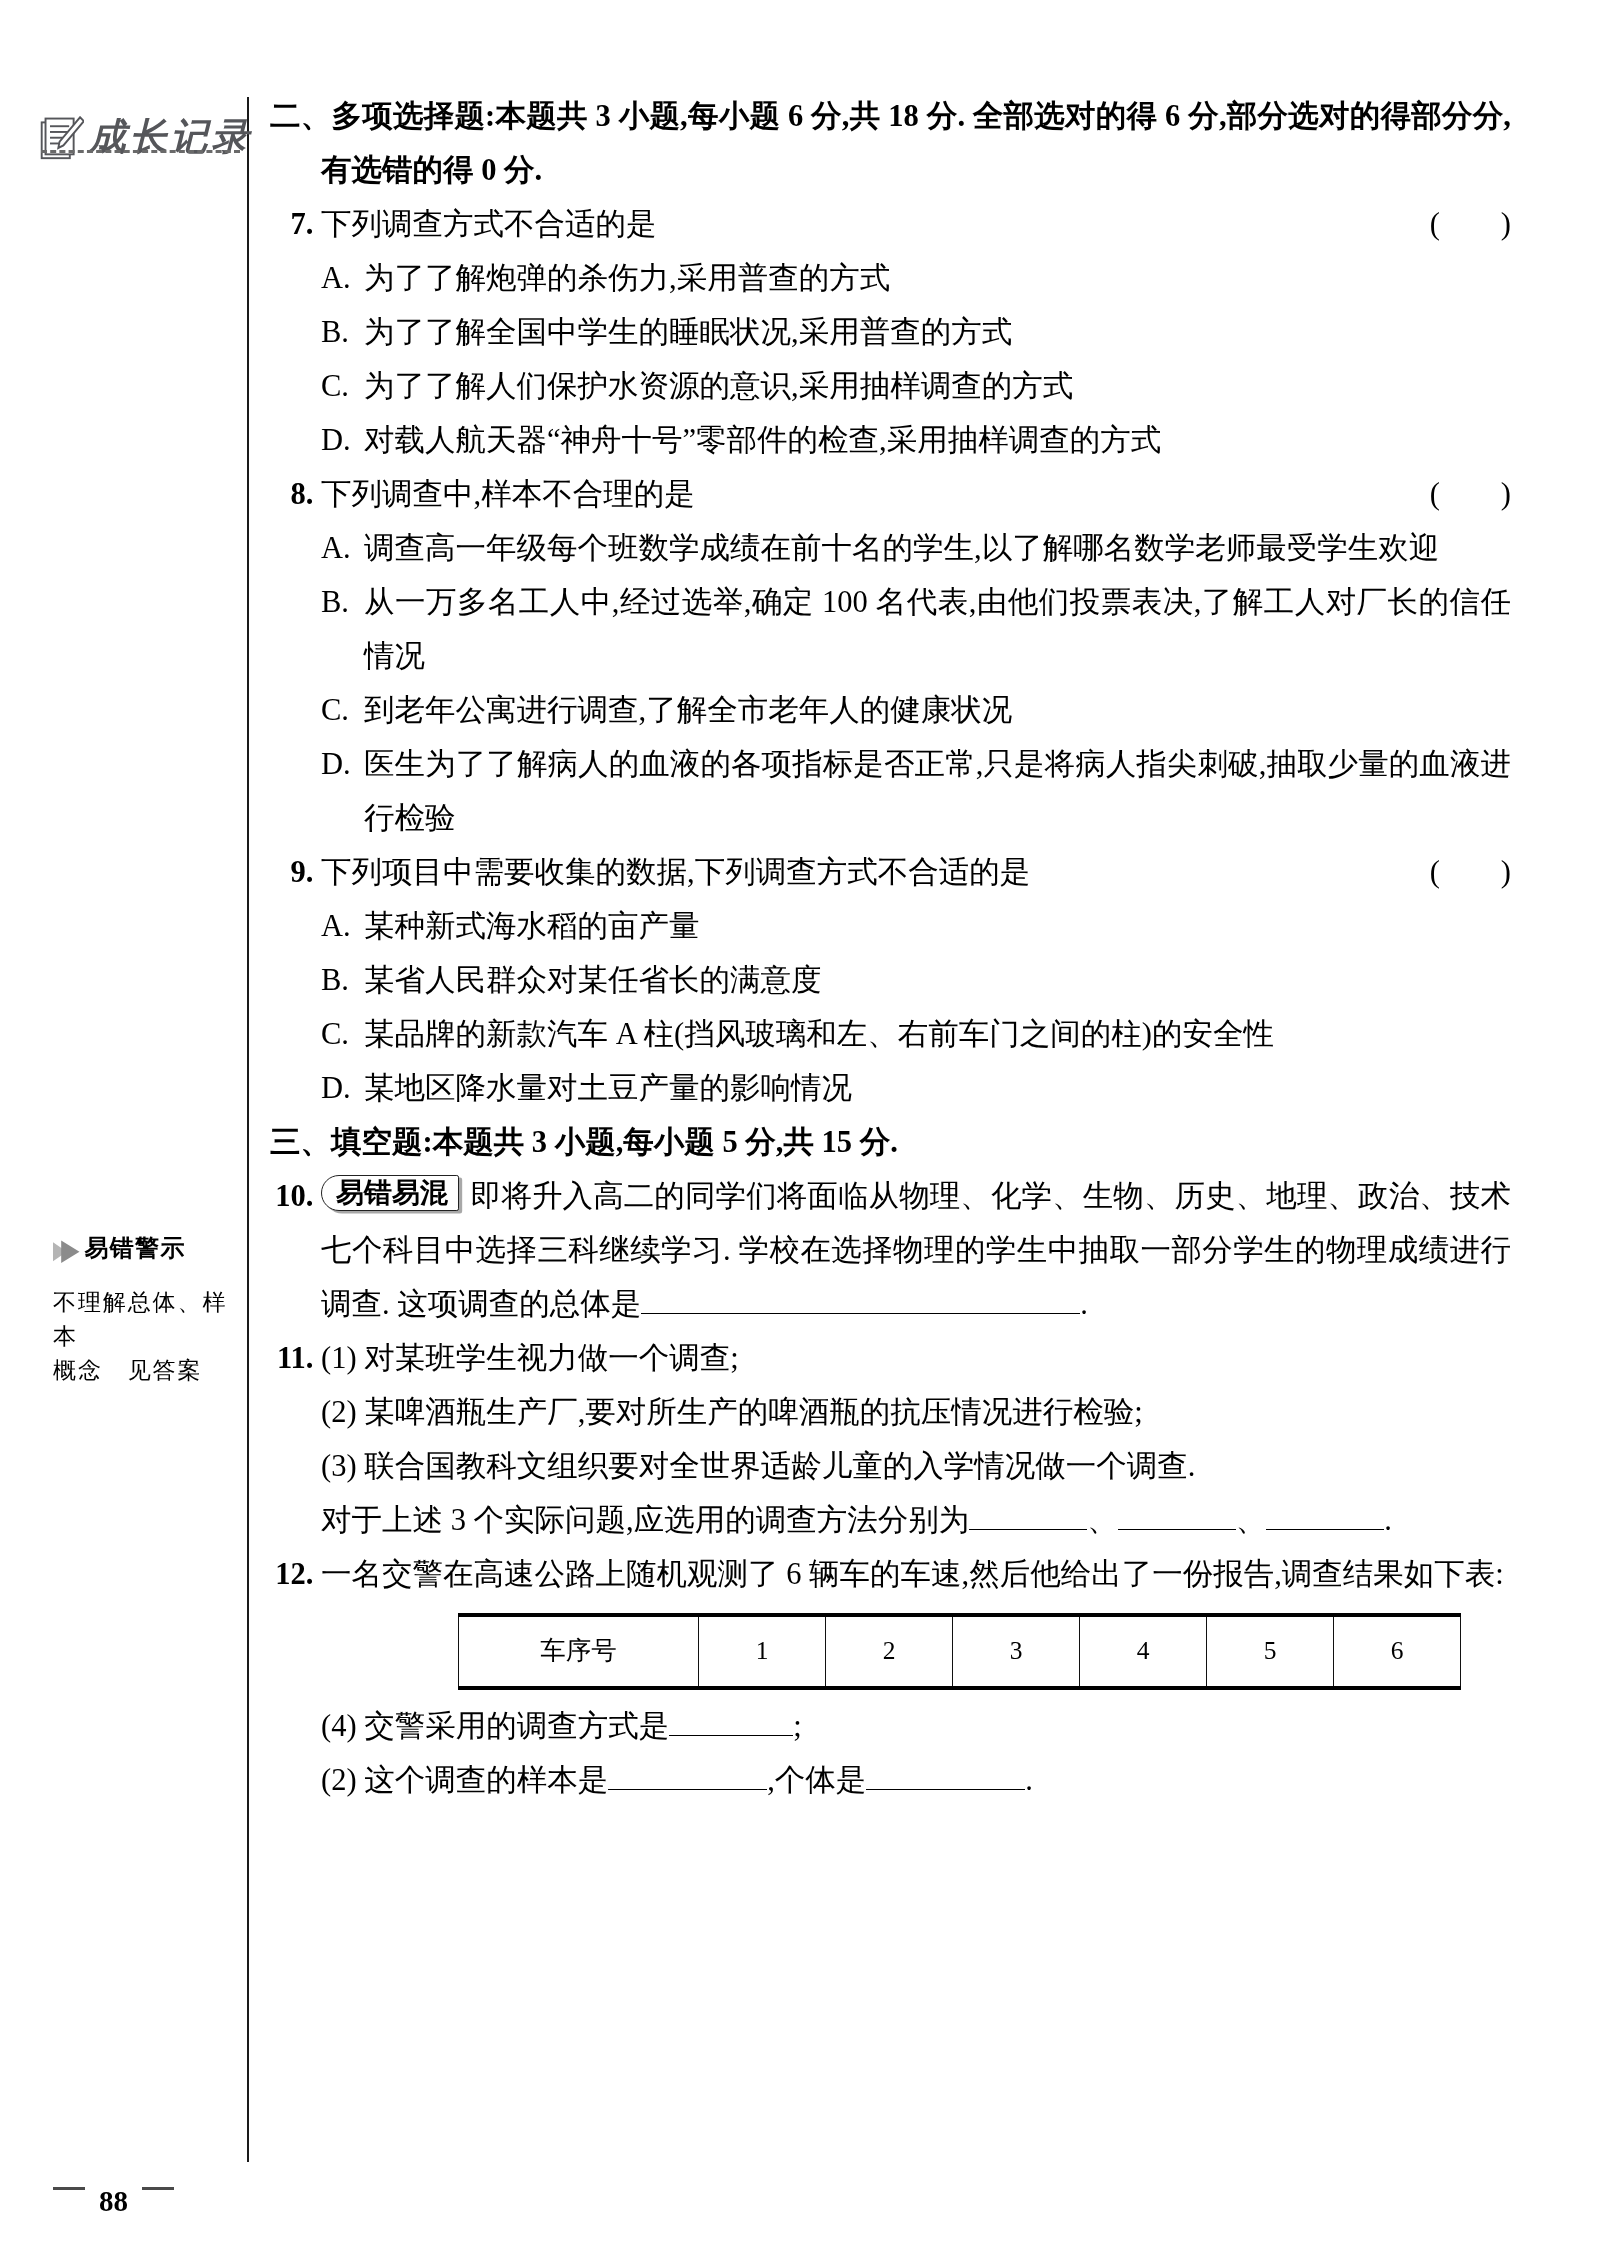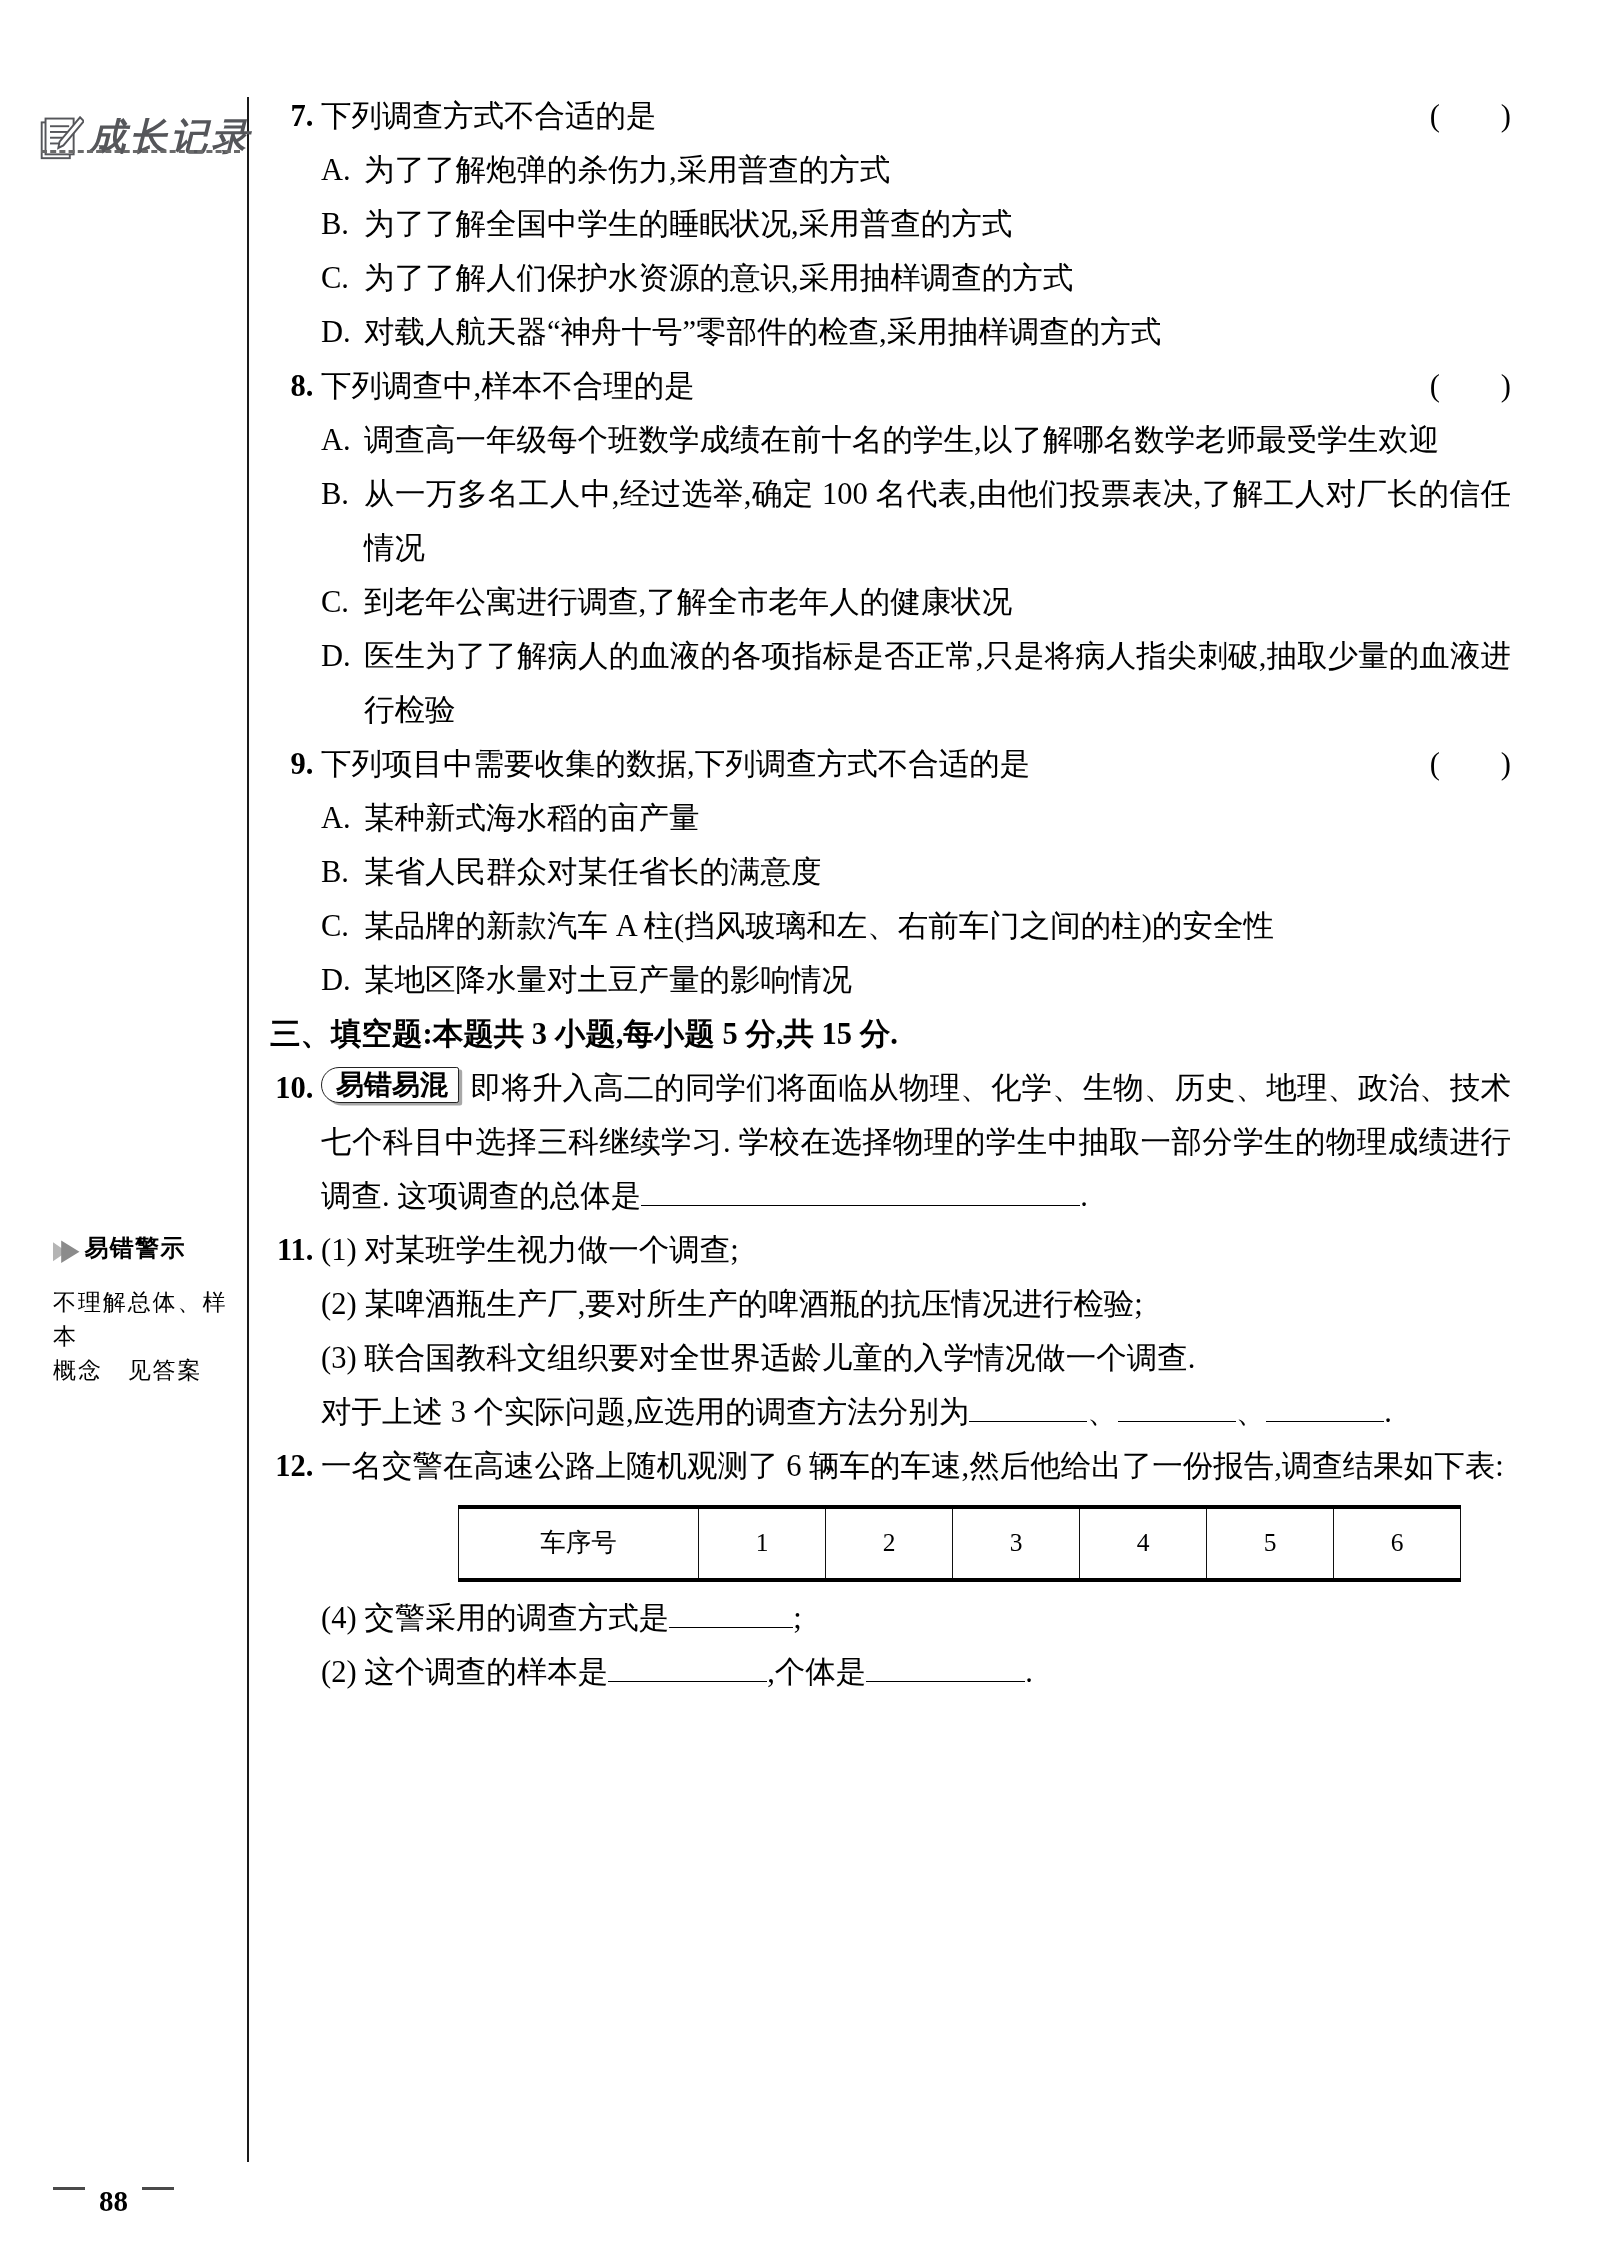--- a/index.html
+++ b/index.html
@@ -100,20 +100,21 @@
   </div>
 
   <div class="page-num">
     <div class="dash"></div>
     <div class="num">88</div>
     <div class="dash"></div>
   </div>
 
   <div class="main">
 
+    <div class="sec-head">二、多项选择题:本题共 3 小题,每小题 6 分,共 18 分. 全部选对的得 6 分,部分选对的得部分分,有选错的得 0 分.</div>
 
     <div class="q">
       <div class="q-num">7.</div>
       <div class="q-body">
         <div class="stem">
           <span class="answer">(　　)</span><span>下列调查方式不合适的是</span>
         </div>
         <div class="opt">
           <div class="opt-letter">A.</div>
           <div class="opt-text">为了了解炮弹的杀伤力,采用普查的方式</div>

